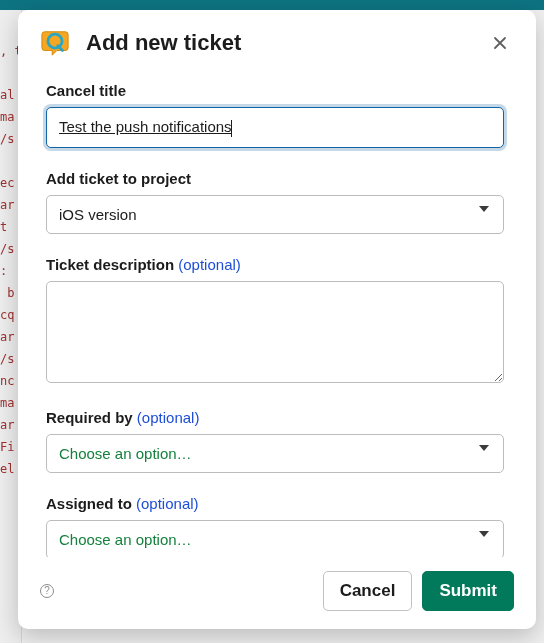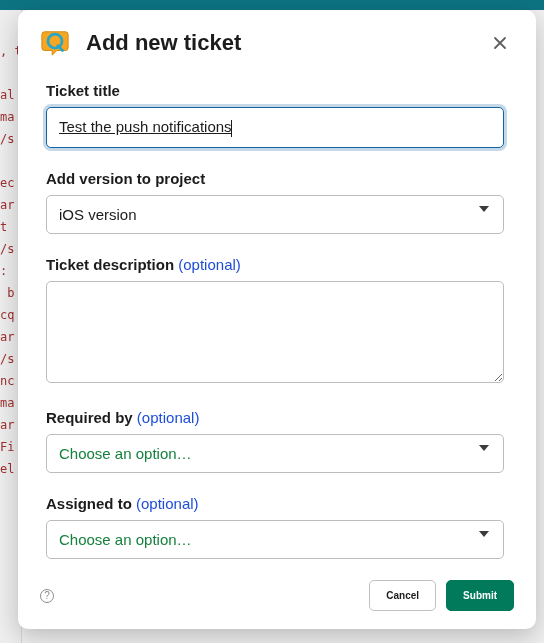--- a/index.html
+++ b/index.html
@@ -85,21 +85,21 @@
     color: #616061;
     display:flex; align-items:center; gap:6px;
   }
   .learn .help-icon {
     width:14px; height:14px; border:1.5px solid #8d8d8d; border-radius:50%;
     display:inline-flex; align-items:center; justify-content:center;
     font-size:10px; color:#8d8d8d; line-height:1;
   }
   .footer-spacer { flex:1; }
   .btn {
-    font-size: 10px; font-weight: 700;
+    font-size: 17px; font-weight: 700;
     padding: 9px 16px;
     border-radius: 5px;
     cursor: pointer;
     border: 1px solid transparent;
   }
   .btn-cancel {
     background: #fff; color: #1d1c1d; border-color: #c1c1c1;
     margin-right: 10px;
   }
   .btn-submit {
@@ -153,28 +153,28 @@
     <div class="close-btn">
       <svg width="16" height="16" viewBox="0 0 16 16">
           <path d="M3 3l10 10M13 3L3 13" stroke="#616061" stroke-width="1.8" stroke-linecap="round"></path>
         </svg>
     </div>
   </div>
 
   <div class="scroll-area">
 
     <div class="field-group">
-      <div class="field-label">Ticket title</div>
+      <div class="field-label">Cancel title</div>
       <div class="text-input focused">
         <span>Test the push notifications</span><span class="caret-input"></span>
       </div>
     </div>
 
     <div class="field-group">
-      <div class="field-label">Add version to project</div>
+      <div class="field-label">Add ticket to project</div>
       <div class="select">
         <span>iOS version</span>
         <span class="caret"></span>
       </div>
     </div>
 
     <div class="field-group">
       <div class="field-label">
         <span>Ticket description</span>
         <span class="opt">(optional)</span>

